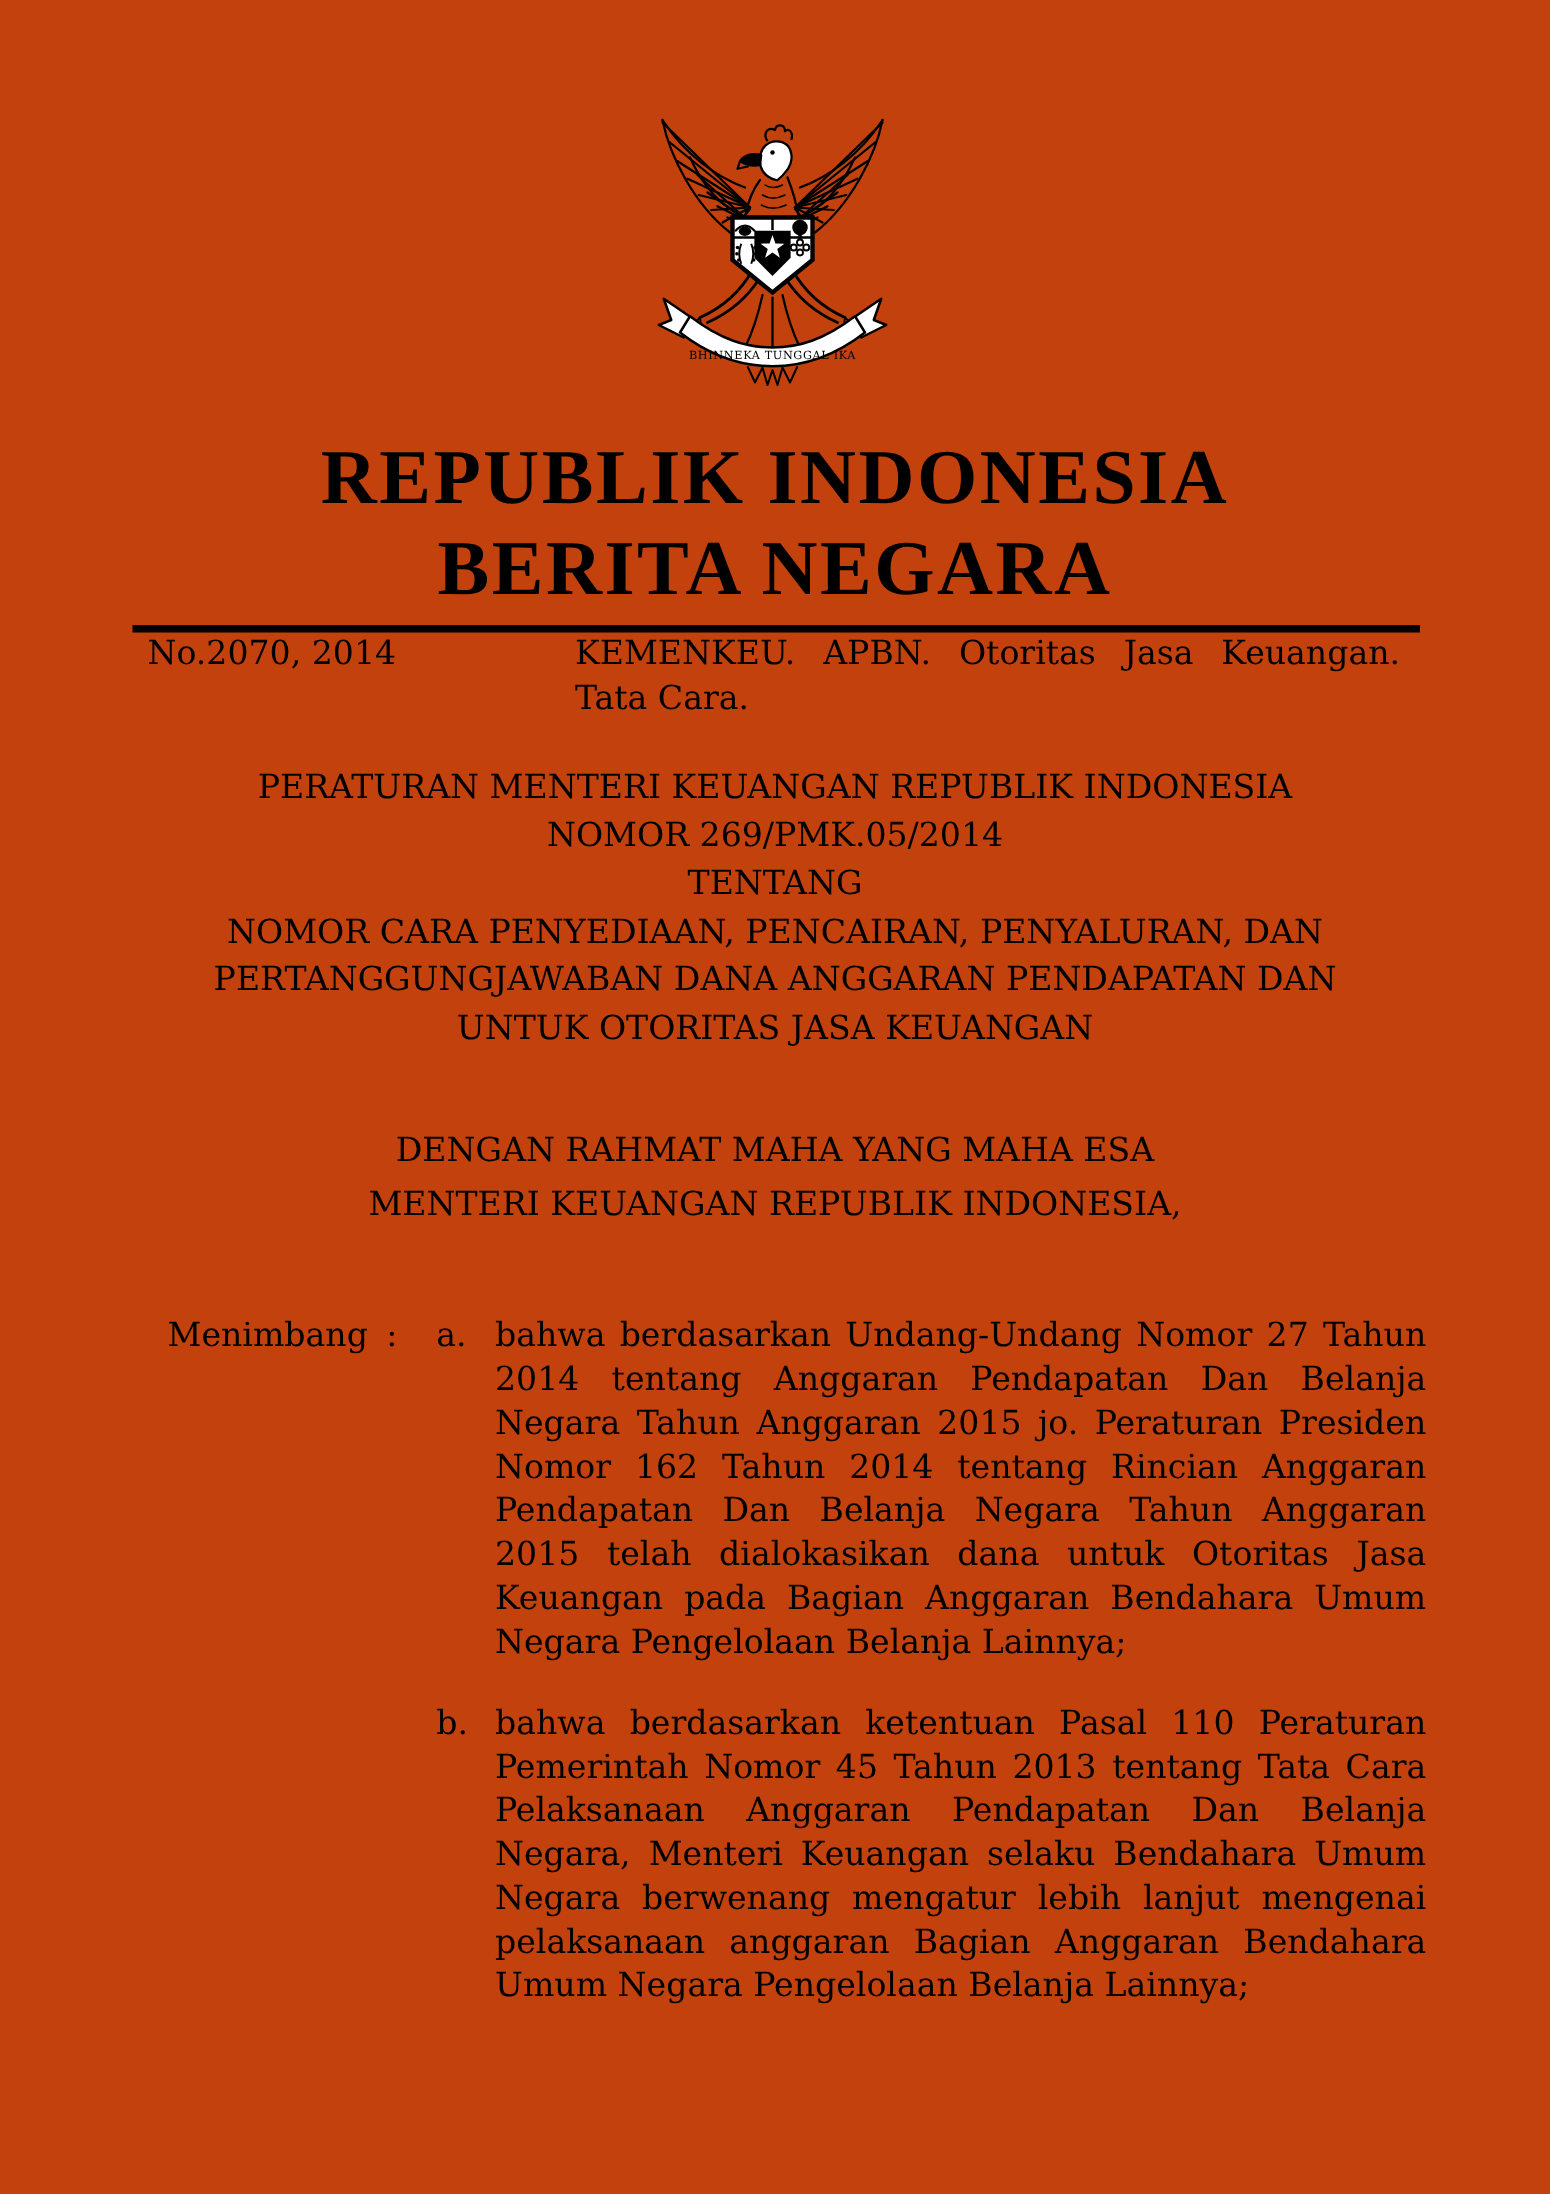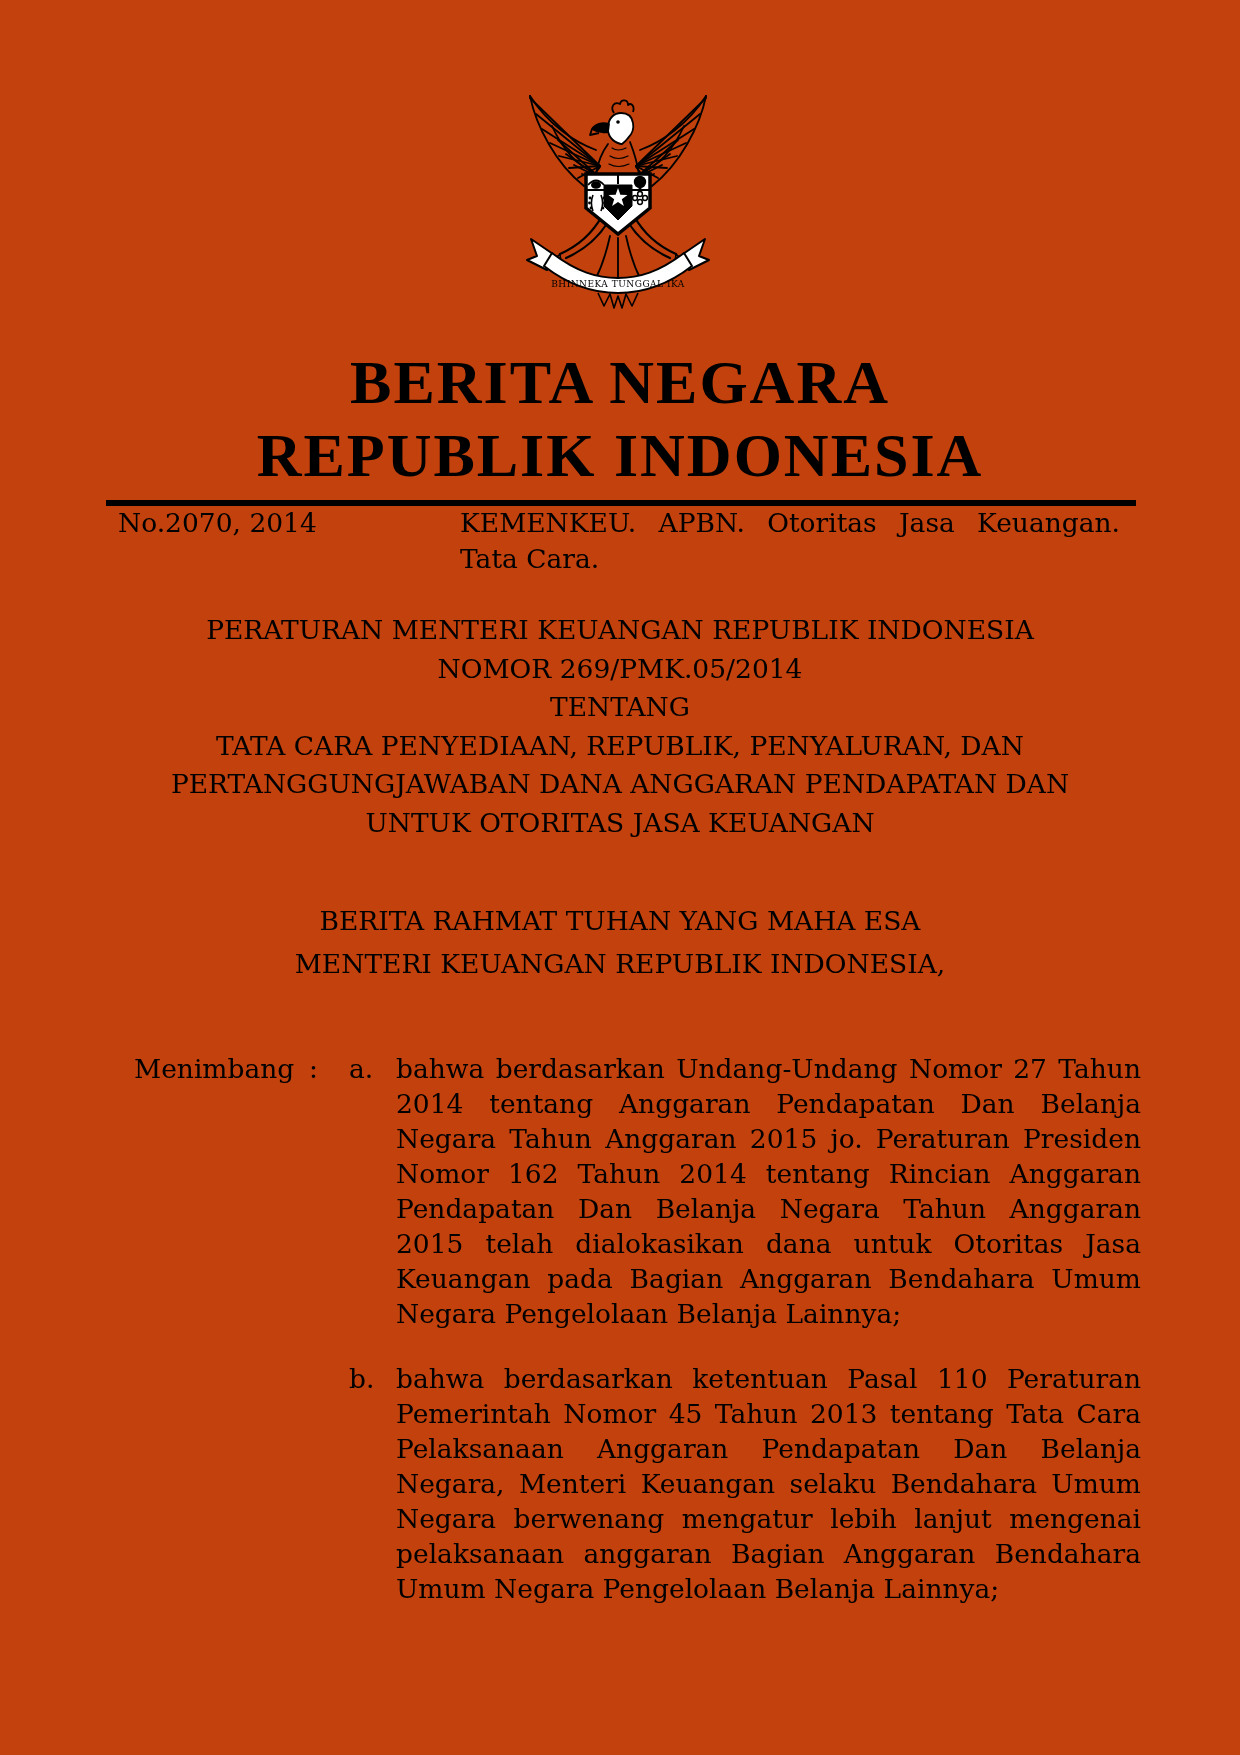--- a/index.html
+++ b/index.html
@@ -162,43 +162,43 @@
       <path d="M99 58 C 90 56 85 49 86 40 C 87 32 92 27 99 27 C 106 27 110 31 111 37 C 112 42 110 48 106 52 C 104 55 101 57 100 58 Z"></path>
       <path d="M87 38 C 80 36 73 38 70 43 C 75 46 81 47 86 46 Z" fill="#000"></path>
       <path d="M70 43 L 68 49 L 77 47" fill="none"></path>
       <path d="M92 27 C 88 21 92 15 98 18 C 99 13 106 13 106 19 C 109 16 113 20 111 26" fill="none"></path>
       <circle cx="96" cy="36" r="1.8" fill="#000" stroke="none"></circle>
     </g>
     <text x="96" y="201" text-anchor="middle" font-size="9" letter-spacing="0.5" fill="#000">BHINNEKA TUNGGAL IKA</text>
   </svg>
 
   <div class="masthead">
+    <div>REPUBLIK INDONESIA</div>
     <div>BERITA NEGARA</div>
-    <div>REPUBLIK INDONESIA</div>
   </div>
 
   <div class="rule"></div>
 
   <div class="gazette-number">No.2070, 2014</div>
   <div class="gazette-subject">
     <div class="justify-full">KEMENKEU. APBN. Otoritas Jasa Keuangan.</div>
     <div>Tata Cara.</div>
   </div>
 
   <div class="reg-heading">
     <div>PERATURAN MENTERI KEUANGAN REPUBLIK INDONESIA</div>
     <div>NOMOR 269/PMK.05/2014</div>
     <div>TENTANG</div>
-    <div>TATA CARA PENYEDIAAN, REPUBLIK, PENYALURAN, DAN</div>
+    <div>NOMOR CARA PENYEDIAAN, PENCAIRAN, PENYALURAN, DAN</div>
     <div>PERTANGGUNGJAWABAN DANA ANGGARAN PENDAPATAN DAN</div>
     <div>UNTUK OTORITAS JASA KEUANGAN</div>
   </div>
 
   <div class="invocation-block">
-    <div>BERITA RAHMAT TUHAN YANG MAHA ESA</div>
+    <div>DENGAN RAHMAT MAHA YANG MAHA ESA</div>
     <div>MENTERI KEUANGAN REPUBLIK INDONESIA,</div>
   </div>
 
   <div class="considering">
     <div class="cell">Menimbang</div>
     <div class="cell">:</div>
     <div class="cell">a.</div>
     <div class="item-text">bahwa berdasarkan Undang-Undang Nomor 27 Tahun 2014 tentang Anggaran Pendapatan Dan Belanja Negara Tahun Anggaran 2015 jo. Peraturan Presiden Nomor 162 Tahun 2014 tentang Rincian Anggaran Pendapatan Dan Belanja Negara Tahun Anggaran 2015 telah dialokasikan dana untuk Otoritas Jasa Keuangan pada Bagian Anggaran Bendahara Umum Negara Pengelolaan Belanja Lainnya;</div>
 
     <div class="cell"></div>

